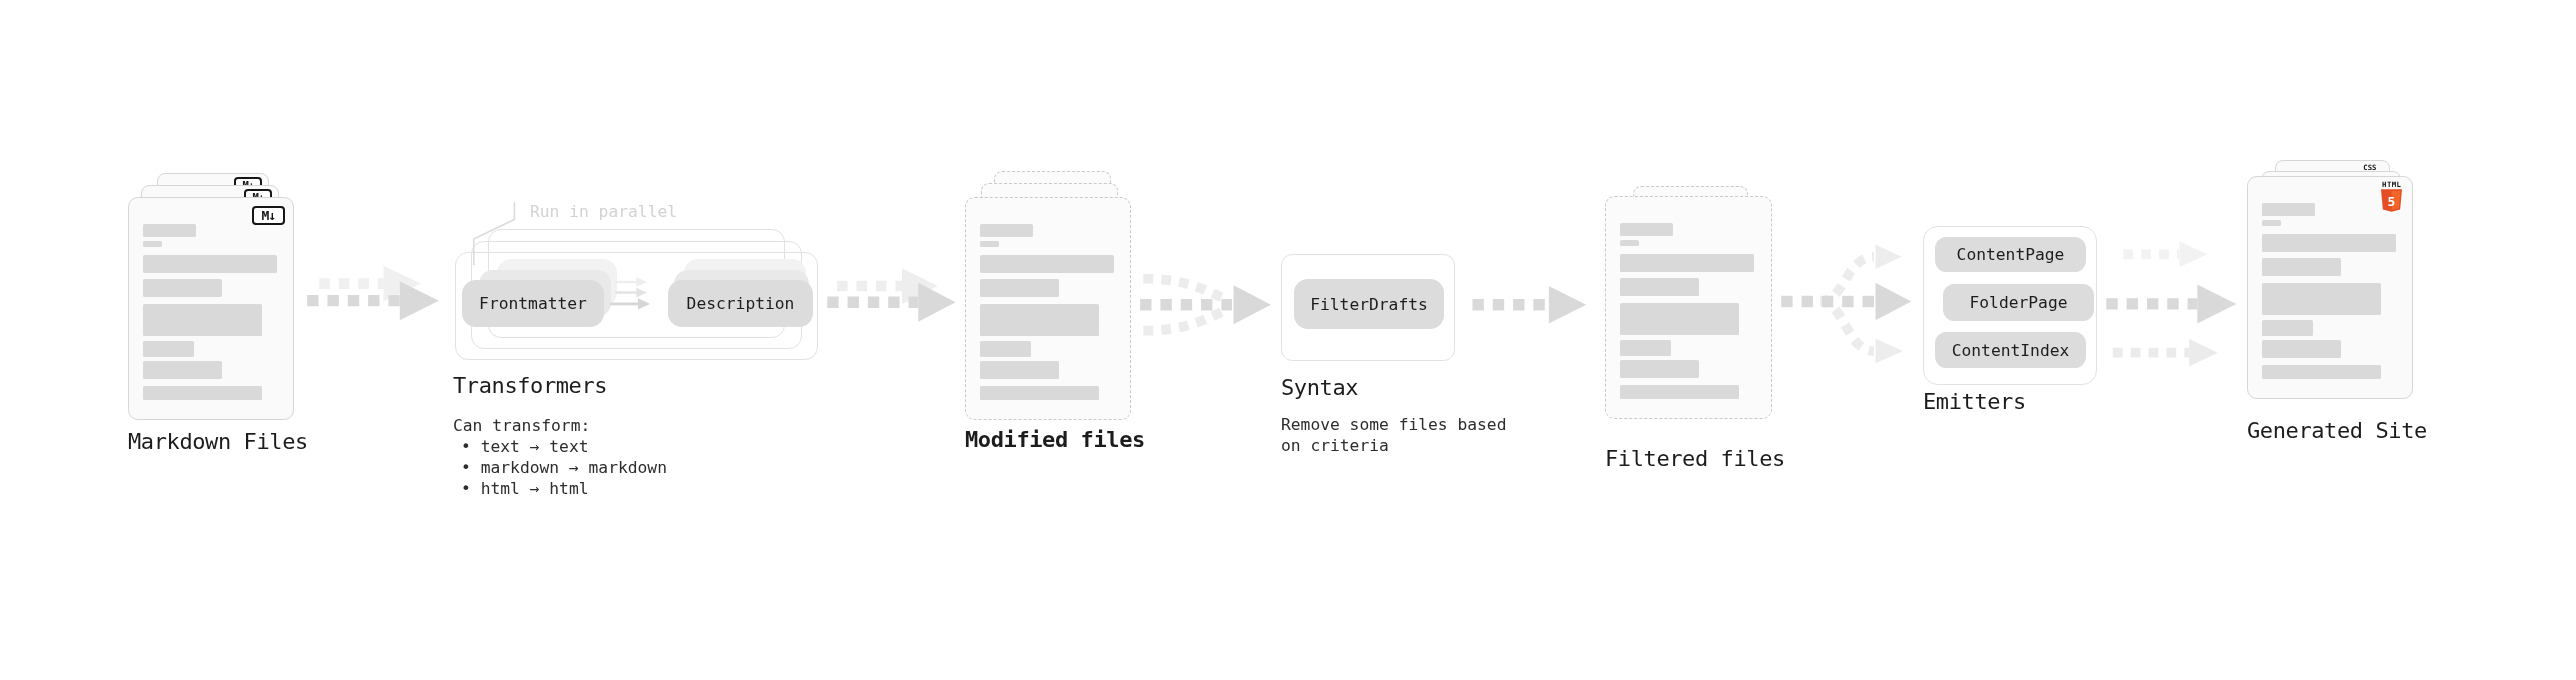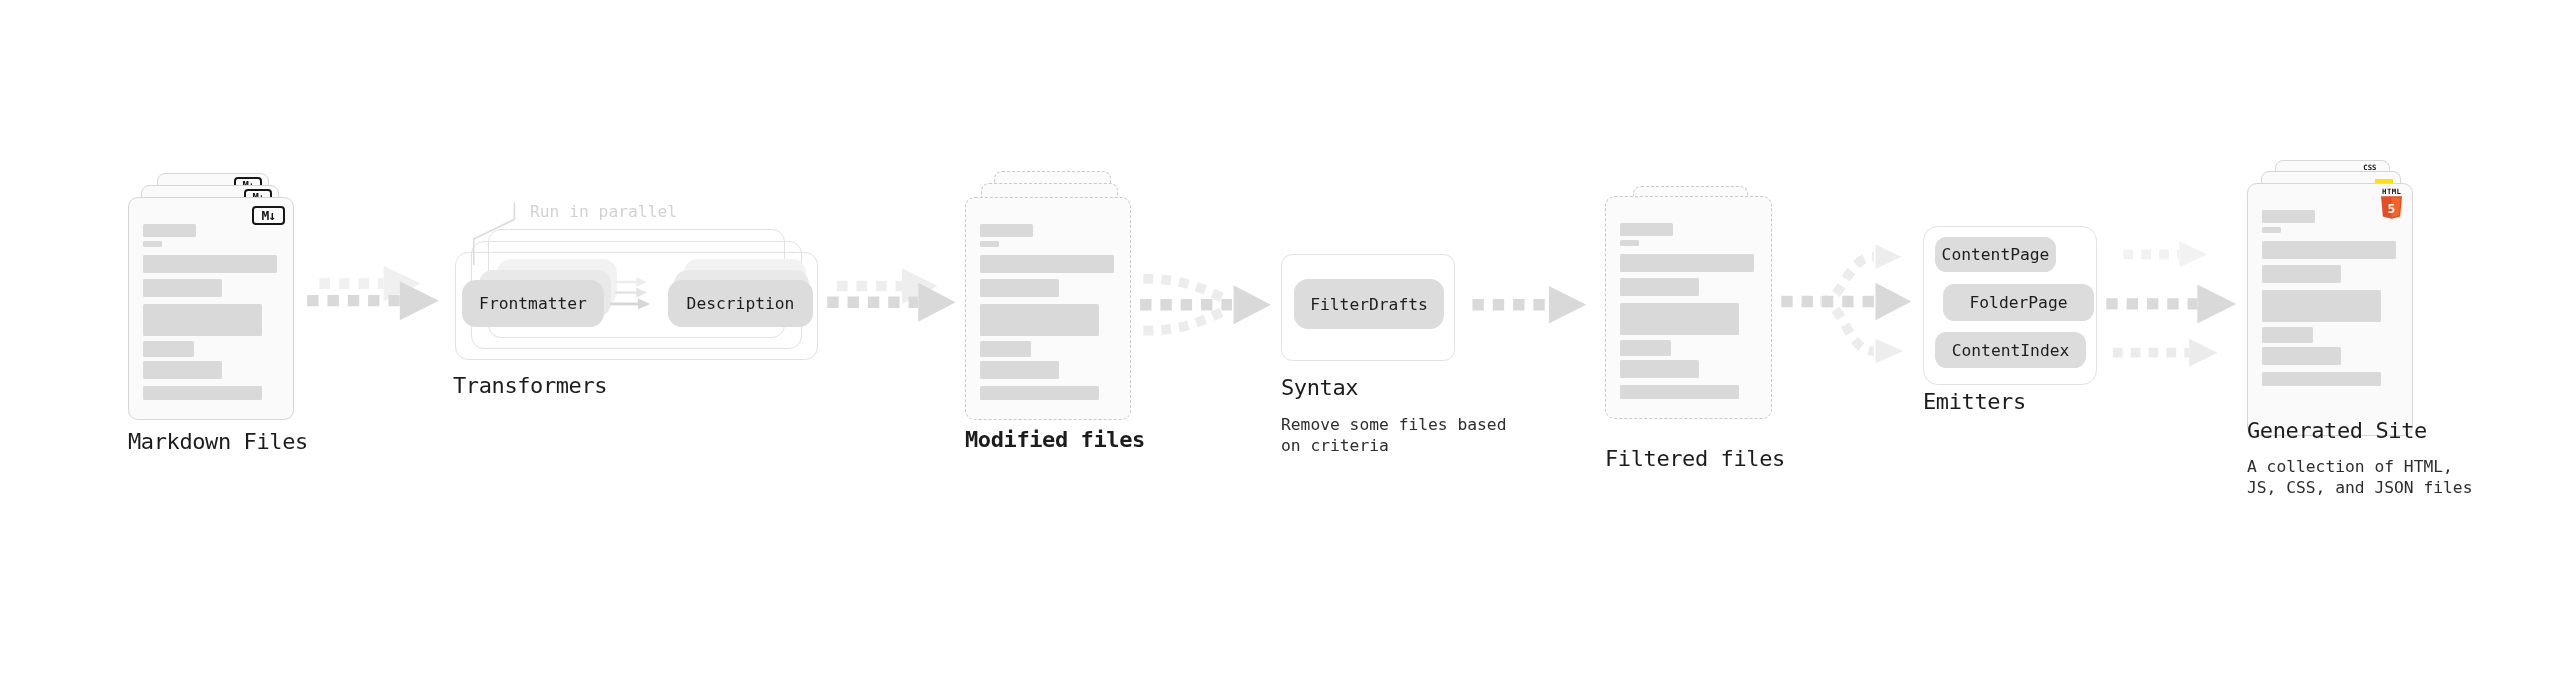--- a/index.html
+++ b/index.html
@@ -87,20 +87,26 @@
   <div class="pill g2" style="left:684px;top:259px;width:122px;height:47px;"></div>
   <div class="pill g1" style="left:479px;top:270px;width:132px;height:47px;"></div>
   <div class="pill g1" style="left:674px;top:270px;width:135px;height:47px;"></div>
 
   <div class="obox" style="left:455px;top:252px;width:363px;height:108px;"></div>
 
   <div class="pill" style="left:462px;top:280px;width:142px;height:47px;">Frontmatter</div>
   <div class="pill" style="left:668px;top:280px;width:145px;height:47px;">Description</div>
 
   <div class="stage-label" style="left:453px;top:373px;">Transformers</div>
+  <div class="desc" style="left:453px;top:415px;">
+    <div>Can transform:</div>
+    <div class="indent">• text → text</div>
+    <div class="indent">• markdown → markdown</div>
+    <div class="indent">• html → html</div>
+  </div>
 
   <div class="tab dashed" style="left:994px;top:171px;width:117px;height:50px;"></div>
   <div class="tab dashed" style="left:981px;top:183px;width:137px;height:50px;"></div>
   <div class="card dashed" style="left:965px;top:197px;width:166px;height:223px;">
     <div class="bar b1"></div>
     <div class="bar b2"></div>
     <div class="bar b3"></div>
     <div class="bar b4"></div>
     <div class="bar b5"></div>
     <div class="bar b6"></div>
@@ -124,57 +130,53 @@
     <div class="bar b3"></div>
     <div class="bar b4"></div>
     <div class="bar b5"></div>
     <div class="bar b6"></div>
     <div class="bar b7"></div>
     <div class="bar b8"></div>
   </div>
   <div class="stage-label" style="left:1605px;top:446px;">Filtered files</div>
 
   <div class="obox" style="left:1923px;top:226px;width:174px;height:159px;border-radius:14.6px;"></div>
-  <div class="pill" style="left:1935px;top:237px;width:121px;height:35px;border-radius:11.4px;">ContentPage</div>
+  <div class="pill" style="left:1935px;top:237px;width:151px;height:35px;border-radius:11.4px;">ContentPage</div>
   <div class="pill" style="left:1935px;top:284px;width:151px;height:37px;border-radius:11.4px;margin-left:8px;">FolderPage</div>
   <div class="pill" style="left:1935px;top:332px;width:151px;height:36px;border-radius:11.4px;">ContentIndex</div>
   <div class="stage-label" style="left:1923px;top:389px;">Emitters</div>
 
   <div class="tab" style="left:2275px;top:160px;width:115px;height:55px;">
     <div class="badge-css">
       <div class="word">CSS</div>
       <div class="bluebar"></div>
     </div>
   </div>
   <div class="tab" style="left:2261px;top:171px;width:140px;height:57px;">
     <div class="badge-js"></div>
   </div>
-  <div class="card" style="left:2247px;top:183px;width:166px;height:253px;">
+  <div class="card" style="left:2247px;top:176px;width:166px;height:223px;">
     <div class="badge-html5">
       <div class="word">HTML</div>
       <svg width="21" height="23" viewBox="0 0 26 28">
         <polygon points="0,0 26,0 23.7,25.2 13,28 2.3,25.2" fill="var(--html5-orange,#e44d26)"></polygon>
         <polygon points="13,1.8 24.1,1.8 22.2,23.7 13,26.1" fill="var(--html5-orange-light,#f16529)"></polygon>
         <text x="13" y="20.5" text-anchor="middle" font-size="16" font-weight="bold" fill="#ffffff">5</text>
       </svg>
     </div>
     <div class="bar b1"></div>
     <div class="bar b2"></div>
     <div class="bar b3"></div>
     <div class="bar b4"></div>
     <div class="bar b5"></div>
     <div class="bar b6"></div>
     <div class="bar b7"></div>
     <div class="bar b8"></div>
   </div>
   <div class="stage-label" style="left:2247px;top:418px;">Generated Site</div>
-  <div class="desc" style="left:2247px;top:456px;">
-    <div>A collection of HTML,</div>
-    <div>JS, CSS, and JSON files</div>
-  </div>
 
   <svg class="overlay" viewBox="0 0 3170 838">
 
     <polyline points="633,249 633,270 583,294 583,326" fill="none" stroke="#dcdcdc" stroke-width="2"></polyline>
 
     <g>
       <line x1="393" y1="349" x2="472" y2="349" stroke="#f0f0f0" stroke-width="13" stroke-dasharray="13 11"></line>
       <polygon points="472,327 518,349 472,371" fill="#f0f0f0"></polygon>
       <line x1="378" y1="370" x2="492" y2="370" stroke="var(--arrow-dark,#d9d9d9)" stroke-width="14" stroke-dasharray="14 11"></line>
       <polygon points="492,346 540,370 492,394" fill="var(--arrow-dark,#d9d9d9)"></polygon>

